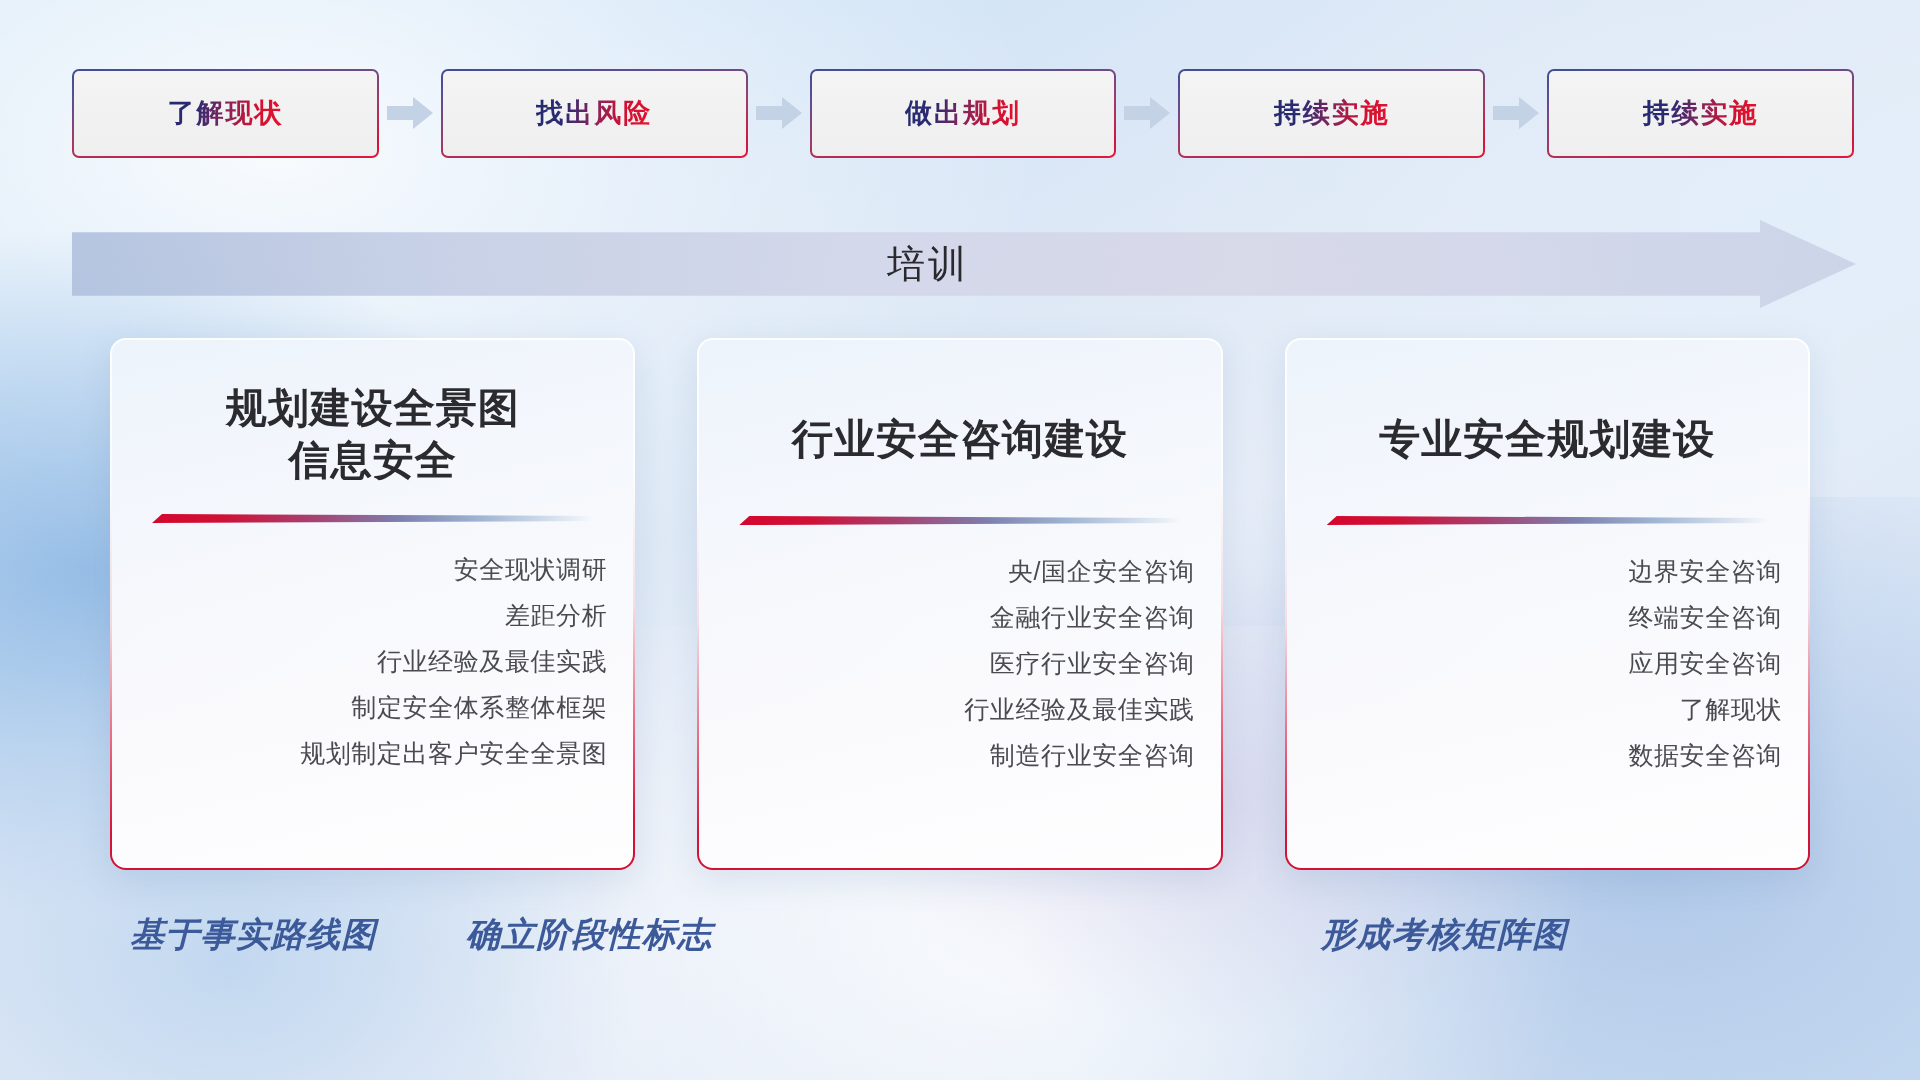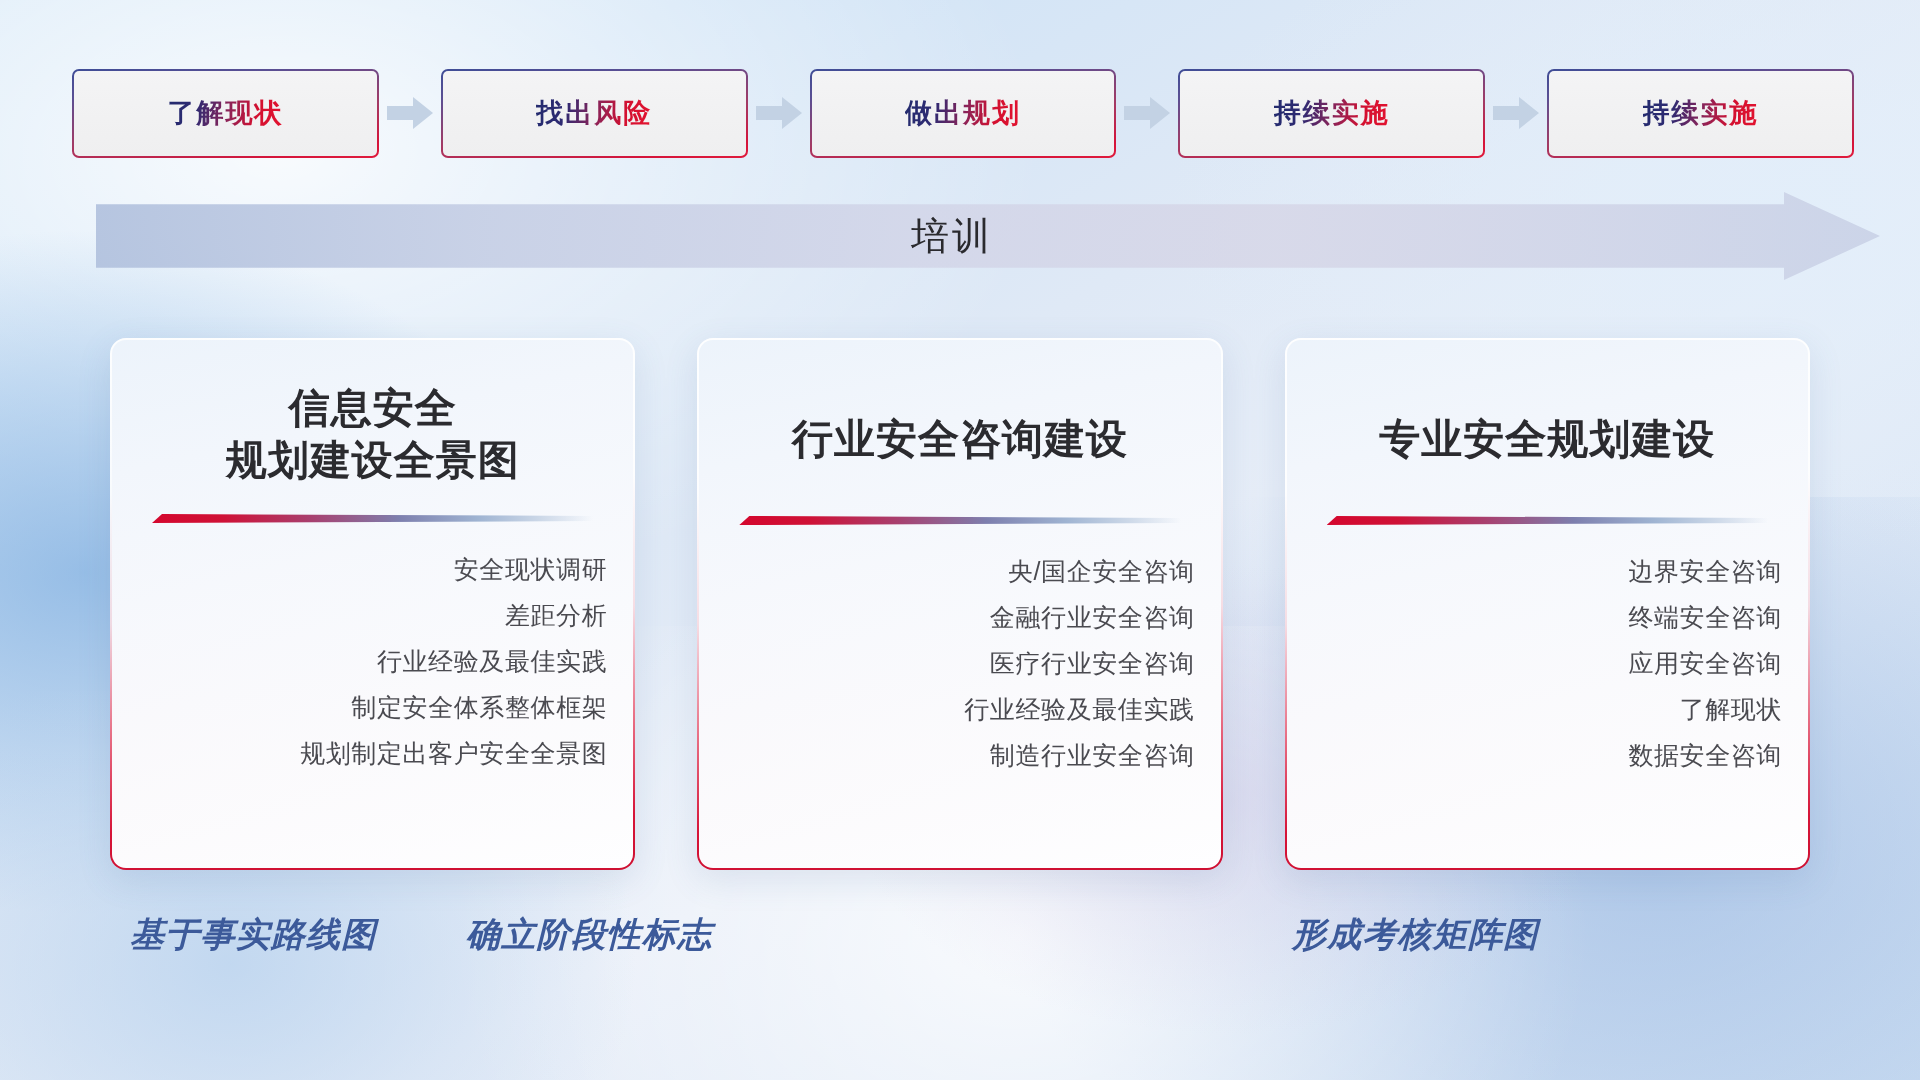--- a/index.html
+++ b/index.html
@@ -68,21 +68,21 @@
     -webkit-background-clip:text; background-clip:text;
     -webkit-text-fill-color:transparent; color:transparent;
   }
   .step-arrow {
     flex:0 0 62px; height:74px; display:flex; align-items:center; justify-content:center;
   }
   .step-arrow svg { display:block; }
 
   
   .banner {
-    position:absolute; left:72px; top:192px; width:1784px; height:88px; z-index:4;margin-left:24px;
+    position:absolute; left:72px; top:220px; width:1784px; height:88px; z-index:4;
   }
   .banner-shape {
     position:absolute; inset:0;
     background:linear-gradient(95deg,
       rgba(176,192,221,.90) 0%,
       rgba(196,205,228,.88) 22%,
       rgba(210,213,232,.86) 46%,
       rgba(214,214,231,.84) 66%,
       rgba(206,210,230,.82) 84%,
       rgba(198,206,228,.80) 100%);
@@ -146,21 +146,21 @@
 
   
   .bottom-labels { position:absolute; left:0; top:912px; width:1920px; height:50px; z-index:6; }
   .bottom-label {
     position:absolute; top:0; font-size:34px; font-weight:700;
     color:#3c5a9a; letter-spacing:1.2px; white-space:nowrap;font-style:italic;
   }
   .bl-0 { left:130px; }
   .bl-1 { left:466px; }
   .bl-2 { left:786px; }
-  .bl-3 { left:1292px; }
+  .bl-3 { left:1321px; }
 </style>
 </head>
 <body>
 
 <div class="bg">
   <div class="bg-base"></div>
   <div class="bg-g1"></div>
   <div class="bg-g2"></div>
   <div class="bg-g3"></div>
   <div class="bg-g4"></div>
@@ -230,22 +230,22 @@
 <div class="banner">
   <div class="banner-shape"></div>
   <div class="banner-text">培训</div>
 </div>
 
 <div class="cards">
 
   <div class="card">
     <div class="card-inner">
       <div class="card-title two-line">
+        <span>规划建设全景图</span>
         <span>信息安全</span>
-        <span>规划建设全景图</span>
       </div>
       <div class="divider">
           <i></i>
         </div>
       <div class="card-list">
         <div class="card-list-item">安全现状调研</div>
         <div class="card-list-item">差距分析</div>
         <div class="card-list-item">行业经验及最佳实践</div>
         <div class="card-list-item">制定安全体系整体框架</div>
         <div class="card-list-item">规划制定出客户安全全景图</div>

